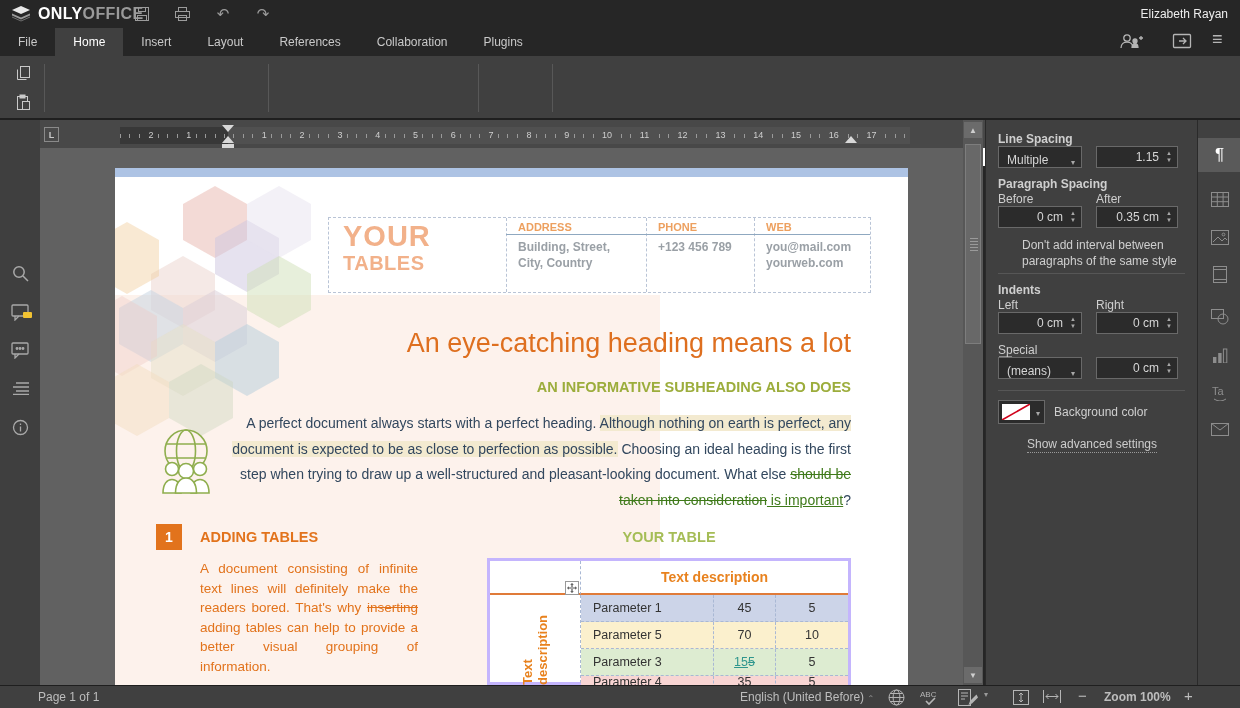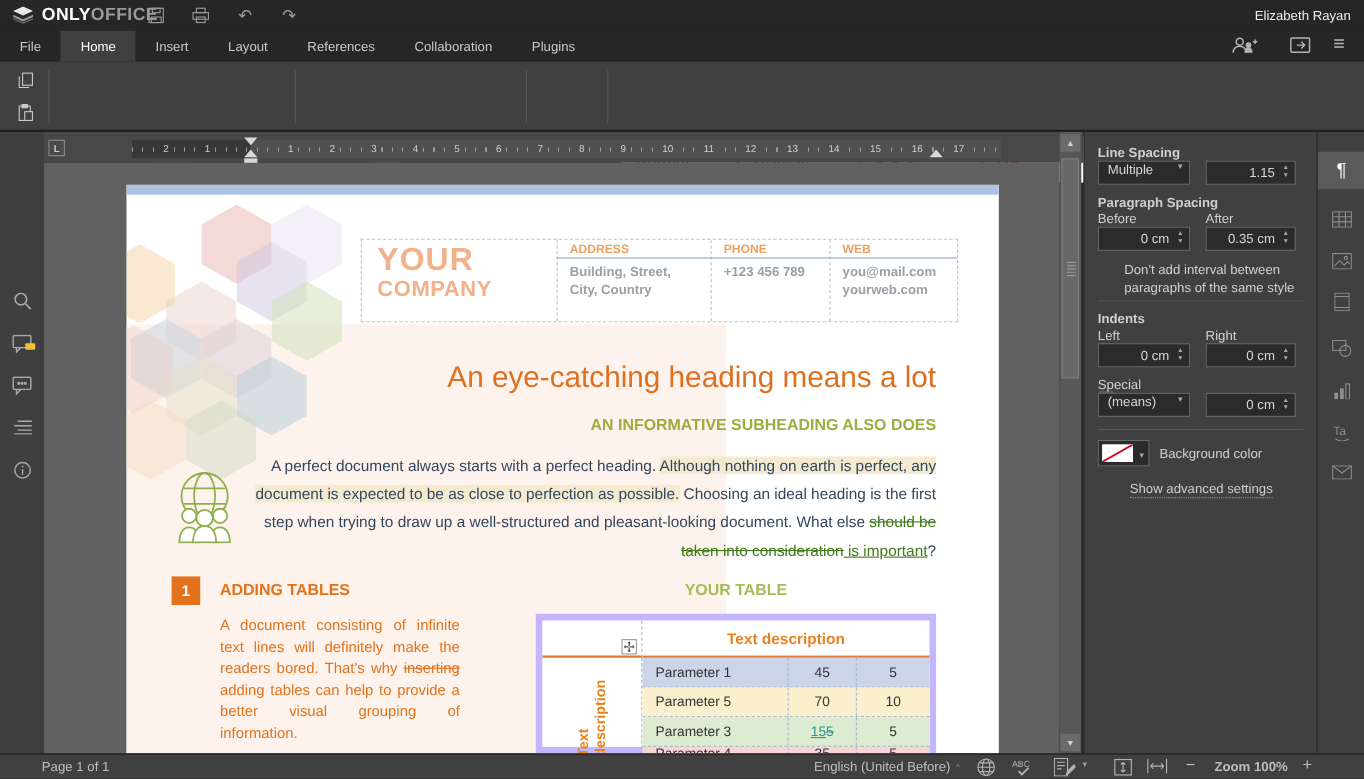--- a/index.html
+++ b/index.html
@@ -73,21 +73,21 @@
   #bodypara .hl{background:#f3ead0}
   #bodypara .del{color:#3f7a1a;text-decoration:line-through}
   #bodypara .ins{color:#3f7a1a;text-decoration:underline}
   
   #secnum{position:absolute;left:41px;top:356px;width:26px;height:26px;background:#e2731c;color:#fff;font-size:14px;font-weight:bold;display:flex;align-items:center;justify-content:center}
   #sectitle{position:absolute;left:85px;top:361px;font-size:14.5px;font-weight:bold;color:#e2731c}
   #secbody{position:absolute;left:85px;top:391px;width:218px;font-size:13.5px;line-height:19.5px;color:#e2731c;text-align:justify}
   #secbody .del{text-decoration:line-through}
   #tabletitle{position:absolute;left:372px;top:361px;width:364px;text-align:center;font-size:14.5px;font-weight:bold;color:#a5bd56}
   
-  #dtable{position:absolute;left:372px;top:390px;width:364px;height:127px;border:6px solid #c4b5fd;background:#fff}
+  #dtable{position:absolute;left:372px;top:390px;width:364px;height:127px;border:3px solid #c4b5fd;background:#fff}
   #dtable .hdr{position:absolute;left:91px;top:0;right:0;height:34px;border-bottom:2px solid #e07b39;display:flex;align-items:center;justify-content:center;font-size:14px;font-weight:bold;color:#e8821e}
   #dtable .hdr-l{position:absolute;left:0;top:0;width:91px;height:34px;border-right:1px dashed #a9b8d4;border-bottom:2px solid #e07b39}
   .trow{position:absolute;left:91px;right:0;height:27px;display:flex;font-size:12.5px;color:#333}
   .trow .c1{width:133px;display:flex;align-items:center;padding-left:12px;border-right:1px dashed #a9b8d4}
   .trow .c2{width:62px;display:flex;align-items:center;justify-content:center;border-right:1px dashed #a9b8d4}
   .trow .c3{flex:1;display:flex;align-items:center;justify-content:center}
   .trow{border-bottom:1px dashed #a9b8d4}
   #sidelabel{position:absolute;left:0;top:34px;width:91px;height:93px;display:flex;align-items:center;justify-content:center;border-right:1px dashed #a9b8d4}
   #sidelabel span{writing-mode:vertical-rl;transform:rotate(180deg);font-size:13px;font-weight:bold;color:#e8821e;line-height:15px;max-height:86px}
   .teal{color:#2f968d}
@@ -99,21 +99,21 @@
   #vscroll{position:absolute;left:963px;top:120px;width:20px;height:565px;background:#575757}
   .sbtn{position:absolute;left:1px;width:18px;height:16px;background:#6b6b6b;color:#cfcfcf;font-size:8px;display:flex;align-items:center;justify-content:center}
   #sthumb{position:absolute;left:2px;top:24px;width:16px;height:200px;background:#686868;border:1px solid #7d7d7d}
   #sthumb .grip{position:absolute;left:4px;top:50%;width:8px;height:1px;background:#9a9a9a;box-shadow:0 -3px #9a9a9a,0 3px #9a9a9a,0 -6px #9a9a9a,0 6px #9a9a9a}
 
   
   #rpanel{position:absolute;left:985px;top:120px;width:212px;height:565px;background:#404040;border-left:1px solid #2a2a2a}
   .plbl{position:absolute;color:#cfcfcf;font-size:12px}
   .plbl.b{font-weight:bold}
   .pfield{position:absolute;height:22px;background:#2b2b2b;border:1px solid #696969;color:#d6d6d6;font-size:12px}
-  .pfield.dd{display:flex;align-items:flex-start;padding-left:8px}
+  .pfield.dd{display:flex;align-items:flex-end;padding-left:8px}
   .pfield.num{display:flex;align-items:center;justify-content:flex-end;padding-right:18px}
   .spin{position:absolute;right:3px;top:2px;bottom:2px;width:10px;display:flex;flex-direction:column;align-items:center;justify-content:center;color:#a8a8a8;font-size:6px;line-height:7px}
   .pdivider{position:absolute;left:12px;right:12px;height:1px;background:#565656}
   #chk{position:absolute;left:13px;top:236px;width:13px;height:13px;background:#2b2b2b;border:1px solid #8a8a8a}
   #bgswatch{position:absolute;left:12px;top:394px;width:47px;height:24px;background:#2b2b2b;border:1px solid #696969}
   #bgswatch .sw{position:absolute;left:3px;top:3px;width:28px;height:16px;background:#fff;position:absolute}
   #bgswatch .sw svg{display:block}
   #bgswatch .car{position:absolute;right:4px;top:8px}
   #advlink{position:absolute;left:0;top:437px;width:212px;text-align:center;color:#cdcdcd;font-size:12px}
   #advlink span{border-bottom:1px dotted #9a9a9a;padding-bottom:1px}
@@ -480,21 +480,21 @@
       <div class="hex" style="left:-28px;top:128px;width:70px;height:80px;background:#eecbc6;opacity:.4"></div>
       <div class="hex" style="left:-10px;top:196px;width:64px;height:72px;background:#f3ddc2;opacity:.5"></div>
       <div class="hex" style="left:54px;top:196px;width:64px;height:72px;background:#cfd8c0;opacity:.45"></div>
 
       <div id="companybox">
         <div class="cbox-div" style="left:177px"></div>
         <div class="cbox-div" style="left:317px"></div>
         <div class="cbox-div" style="left:425px"></div>
         <div class="hline"></div>
         <div class="cname1">YOUR</div>
-        <div class="cname2">COMPANY</div>
+        <div class="cname2">TABLES</div>
         <div class="clabel" style="left:189px">ADDRESS</div>
         <div class="cval" style="left:189px"><span>Building, Street,</span><br><span>City, Country</span></div>
         <div class="clabel" style="left:329px">PHONE</div>
         <div class="cval" style="left:329px">+123 456 789</div>
         <div class="clabel" style="left:437px">WEB</div>
         <div class="cval" style="left:437px"><span>you@mail.com</span><br><span>yourweb.com</span></div>
       </div>
 
       <div id="h1">An eye-catching heading means a lot</div>
       <div id="h2">AN INFORMATIVE SUBHEADING ALSO DOES</div>

